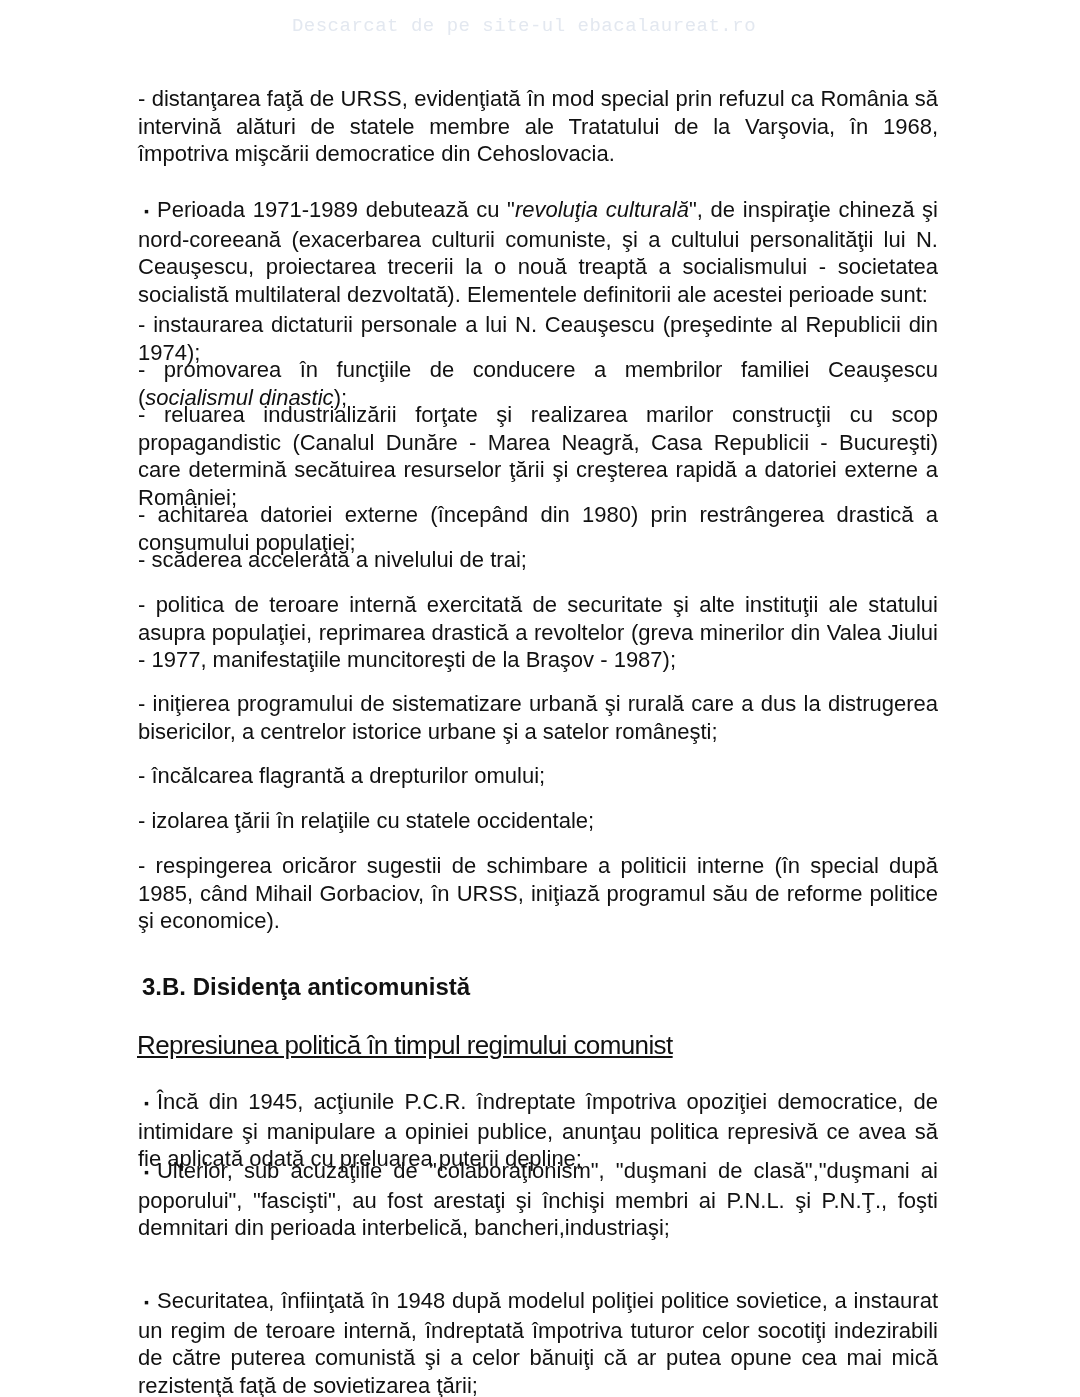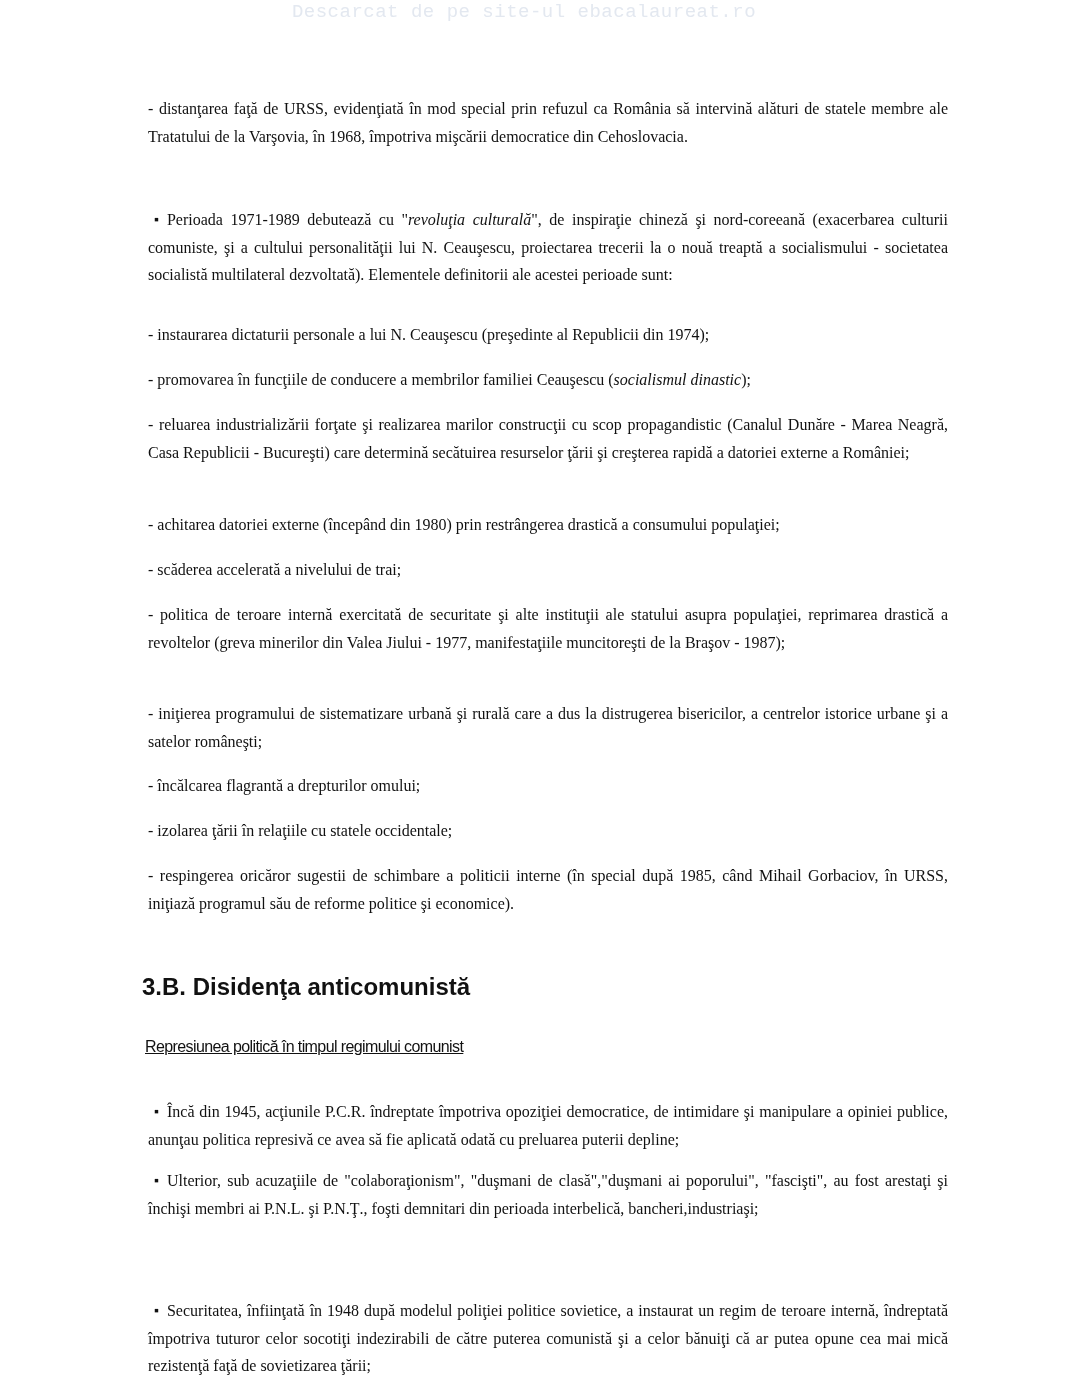--- a/index.html
+++ b/index.html
@@ -1,26 +1,26 @@
 <!DOCTYPE html>
 <html><head>
 <meta charset="utf-8">
 <style>
   html, body { margin:0; padding:0; background:#ffffff; }
   body { width:1080px; height:1397px; position:relative; overflow:hidden;
          font-family:"Liberation Sans", "DejaVu Sans", sans-serif; color:#111; }
-  .watermark { position:absolute; top:1px; left:0; width:1048px; text-align:center;
+  .watermark { position:absolute; top:15px; left:0; width:1048px; text-align:center;
                font-family:"Liberation Mono", "DejaVu Sans Mono", monospace;
                font-size:19px; color:#e3e8f0; letter-spacing:0.5px; }
   .page { position:absolute; left:133px; top:80px; width:800px; }
-  p.para { margin:15px; font-size:16px; line-height:27.5px; text-align:justify;
-           font-family:Liberation Serif, serif; }
+  p.para { margin:5px; font-size:22px; line-height:27.5px; text-align:justify;
+           font-family:Liberation Sans, sans-serif; }
   .bullet::before { content:"\25AA"; display:inline-block; margin:0 8px 0 6px; font-size:14px; vertical-align:1px; }
   h2.section { font-size:24px; font-weight:bold; margin:9px; font-family:"Liberation Sans", sans-serif; }
-  h3.sub { font-size:16px; font-weight:normal; margin:12px; text-decoration:underline; letter-spacing:-0.6px;
+  h3.sub { font-size:26px; font-weight:normal; margin:4px; text-decoration:underline; letter-spacing:-0.6px;
            font-family:"Liberation Sans", sans-serif; }
   em { font-style:italic; }
 </style>
 </head>
 <body>
 
 <div class="watermark">Descarcat de pe site-ul ebacalaureat.ro</div>
 
 <div class="page">
   <p class="para" style="position:absolute;top:0;width:800px;">- distanţarea faţă de URSS, evidenţiată în mod special prin refuzul ca România să intervină alături de statele membre ale Tratatului de la Varşovia, în 1968, împotriva mişcării democratice din Cehoslovacia.</p>

